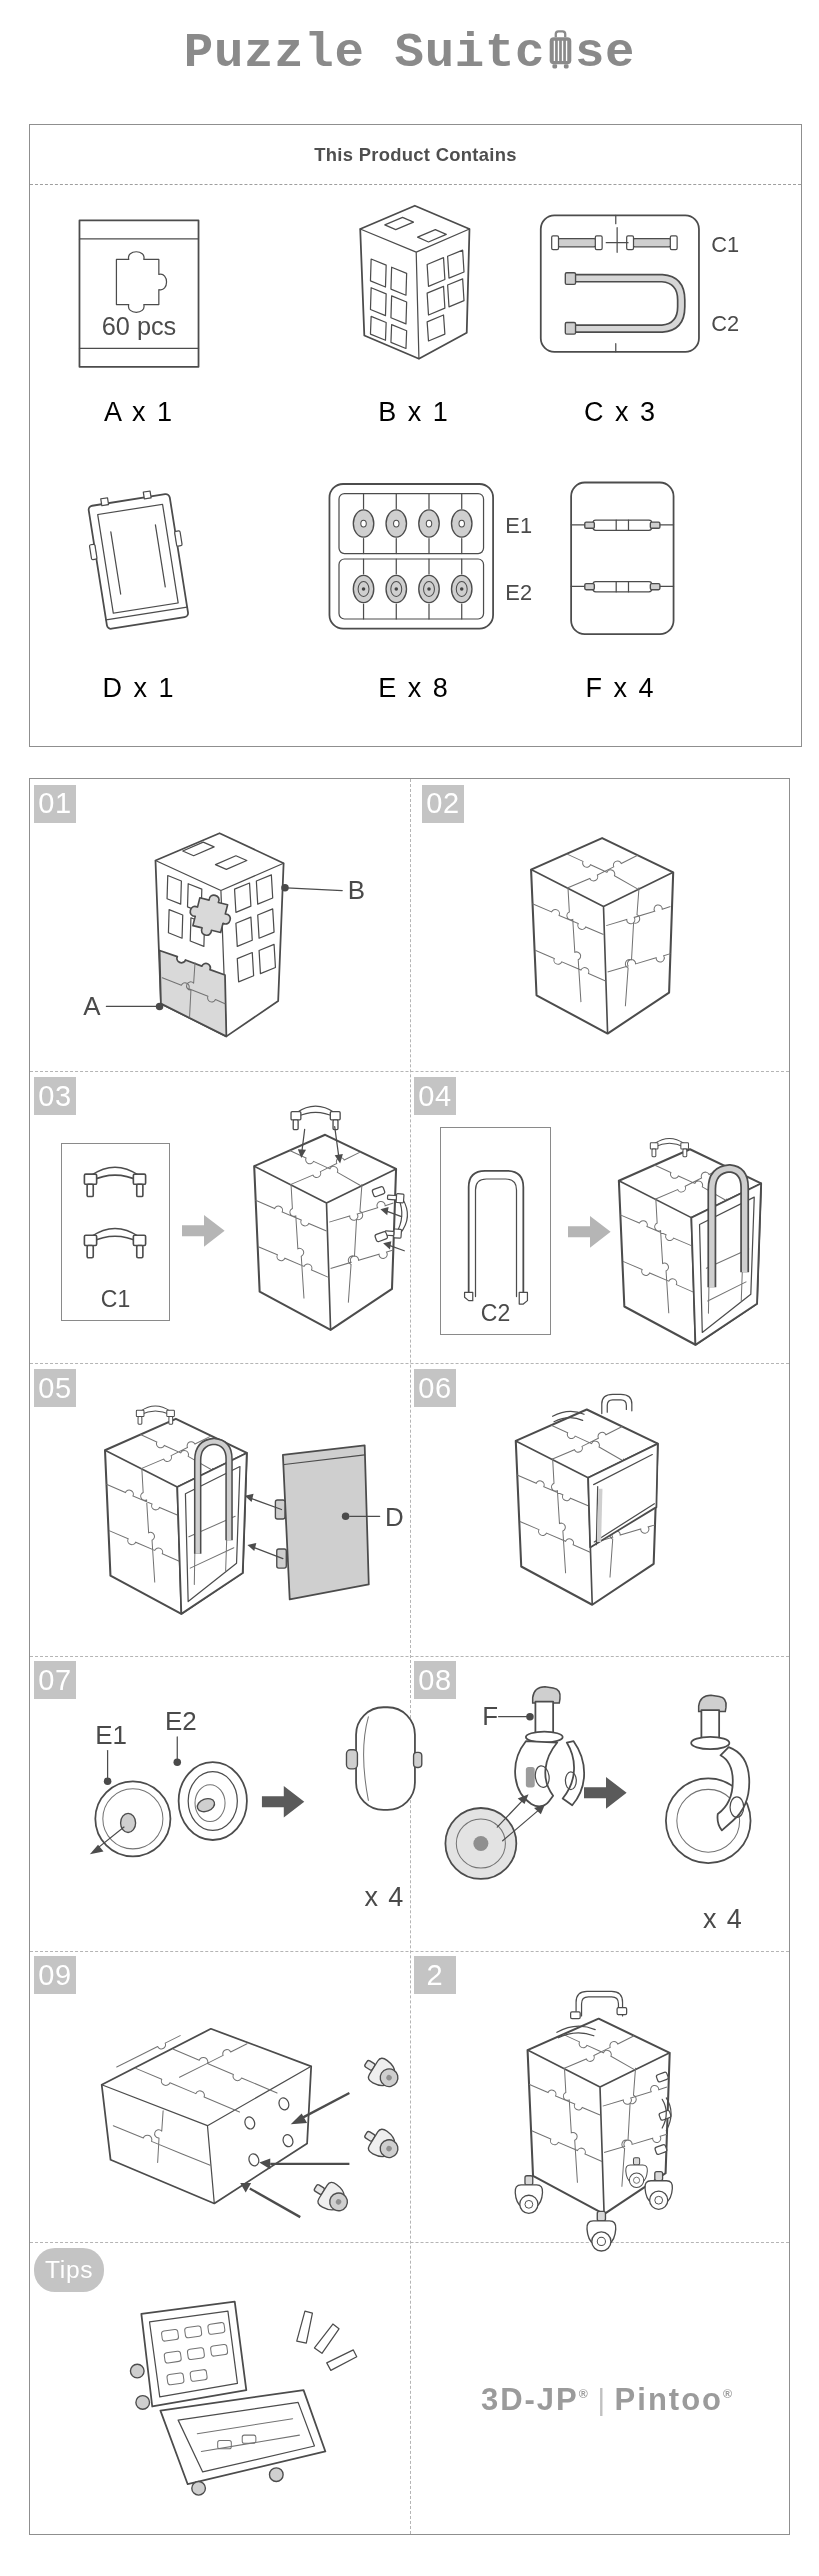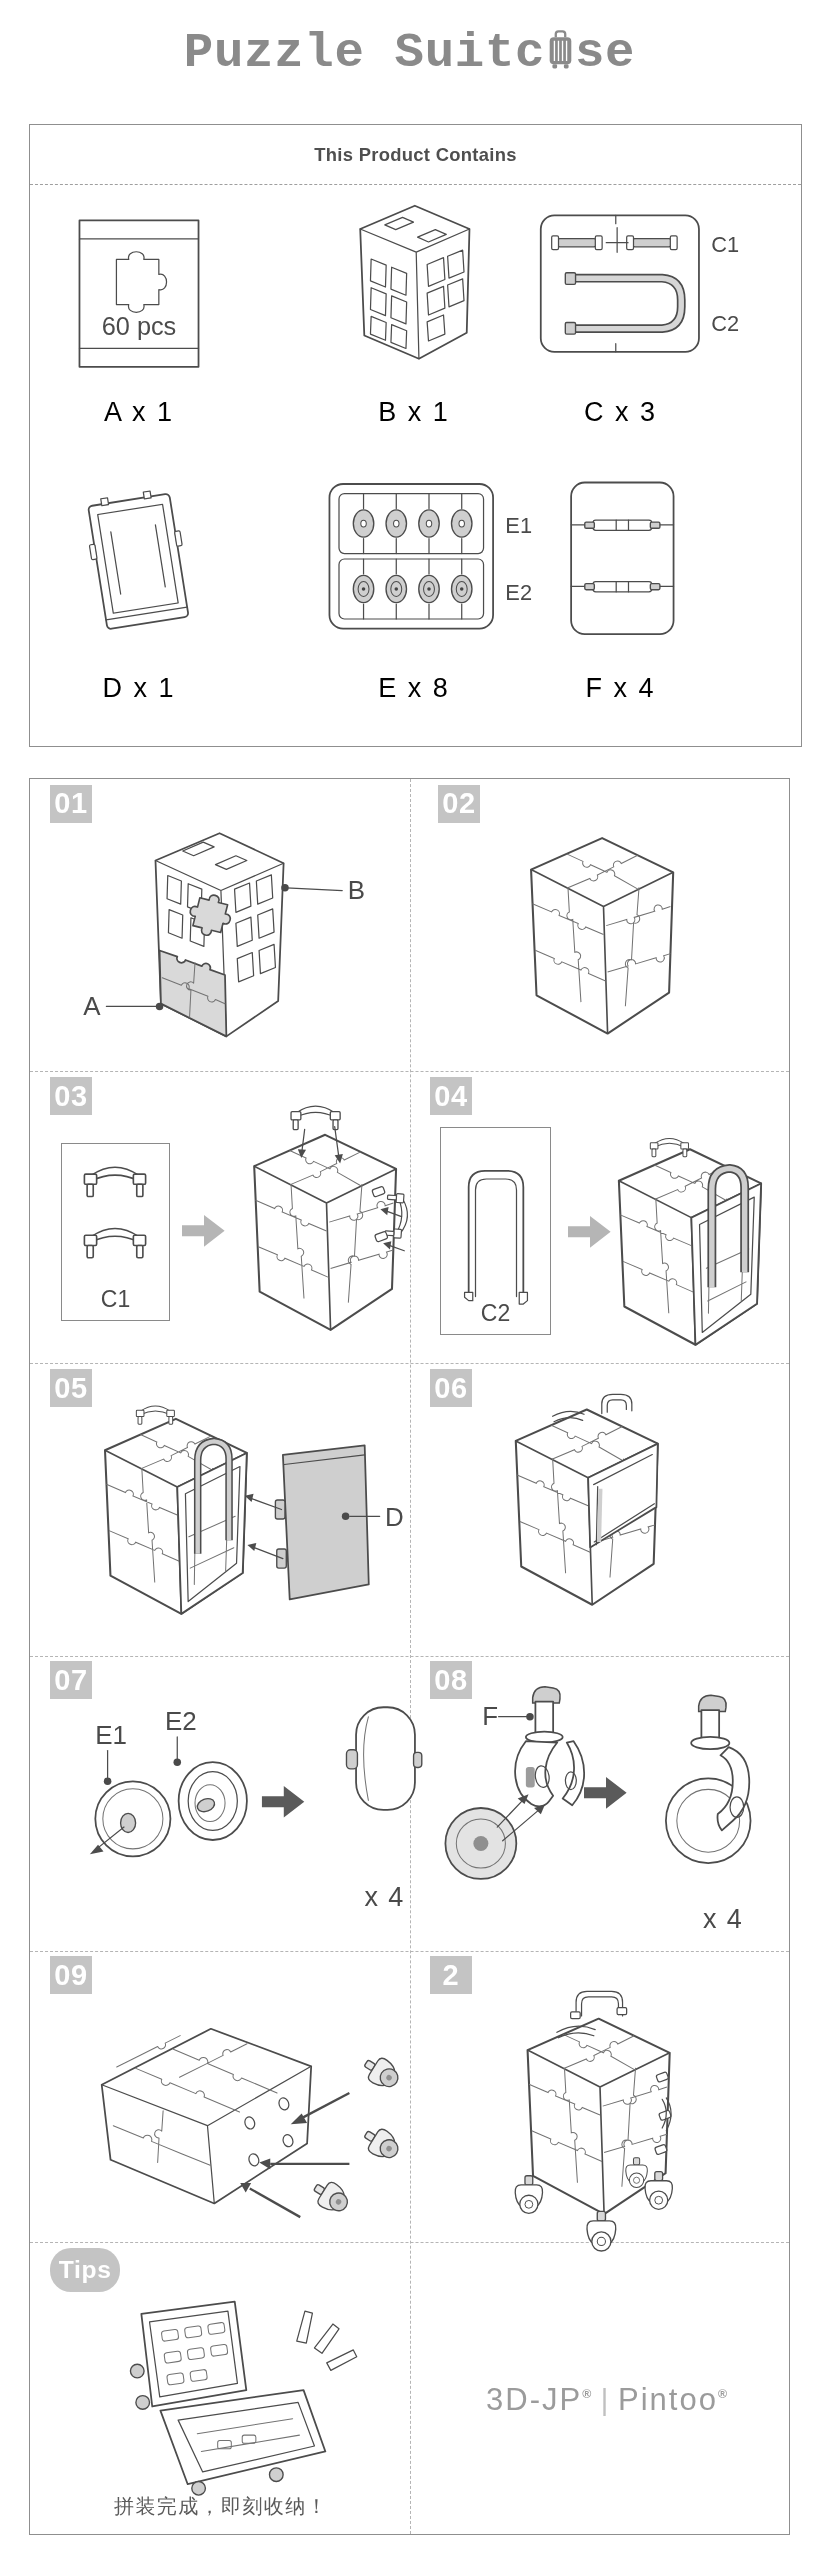--- a/index.html
+++ b/index.html
@@ -24,29 +24,29 @@
 
   .panel{border:1.4px solid #8f8f8f;background:#fff;}
   .contains-box{left:29px;top:124px;width:759px;height:621px;padding-left:12px;}
   .contains-heading{left:0;top:0;width:100%;height:60px;display:flex;align-items:center;justify-content:center;
         font-size:18.4px;font-weight:bold;color:#4f4f4f;border-bottom:1.4px dashed #9f9f9f;box-sizing:border-box;letter-spacing:0.3px;}
   .part-label{font-size:27px;color:#000000;text-align:center;letter-spacing:2px;}
 
   .steps-box{left:29px;top:778px;width:759px;height:1755px;}
   .vsep{left:380px;top:0;height:100%;border-left:1.4px dashed #b5b5b5;}
   .hsep{left:0;width:100%;border-top:1.4px dashed #b5b5b5;}
-  .badge{width:42px;height:38px;background:#c4c4c4;color:#fff;font-size:29px;font-weight:bold;
-         display:flex;align-items:center;justify-content:center;letter-spacing:0.7px;margin-left:16px;}
+  .badge{width:42px;height:38px;background:#c4c4c4;color:#fff;font-size:29px;font-weight:normal;
+         display:flex;align-items:center;justify-content:center;letter-spacing:0.7px;}
   .tips-badge{width:70px;height:44px;font-size:24.6px;border-radius:21px;}
   .pbox{border:1.4px solid #8a8a8a;background:#fff;}
   .pbox-label{position:absolute;left:0;bottom:6.8px;width:100%;text-align:center;font-size:23px;color:#4a4a4a;}
   .count{font-size:27px;color:#4a4a4a;text-align:center;letter-spacing:1.4px;}
   .tips-caption{font-size:20px;color:#5a5a5a;text-align:center;letter-spacing:1.4px;}
   .branding{text-align:center;color:#9b9b9b;}
-  .brand{font-size:31px;font-weight:normal;letter-spacing:2px;}
+  .brand{font-size:31px;font-weight:bold;letter-spacing:2px;}
   .brand-mark{font-size:12.3px;vertical-align:12.3px;font-weight:bold;}
   .brand-sep{font-size:29px;color:#c0c0c0;margin:0 9.6px;font-weight:normal;}
 </style>
 </head>
 <body>
 
 <svg width="0" height="0" style="position:absolute" aria-hidden="true">
   <defs>
     <g id="case-base">
       <path d="M24,78 L128,32 L232,82 L226,258 L136,318 L32,262 Z" fill="#fff" stroke="#4c4c4c" stroke-width="3" stroke-linejoin="round"></path>
@@ -484,19 +484,18 @@
       <rect x="216" y="214" width="20" height="12" rx="3" class="sm"></rect>
       <circle cx="152" cy="292" r="10" class="gf2"></circle>
       <circle cx="266" cy="272" r="10" class="gf2"></circle>
     </g>
     <g class="ln2f">
       <path d="M296,76 l12,-44 l11,3 l-9,44 z"></path>
       <path d="M322,86 l27,-35 l9,7 l-25,36 z"></path>
       <path d="M340,108 l39,-19 l5,10 l-38,20 z"></path>
     </g>
   </svg>
-  <div class="abs tips-caption" style="left:34px;top:1714px;width:314px">拼装完成，即刻收纳！</div>
 
   <div class="abs branding" style="left:416px;top:1603px;width:321px">
     <span class="brand">3D-JP</span><span class="brand-mark">®</span><span class="brand-sep">|</span><span class="brand">Pintoo</span><span class="brand-mark">®</span>
   </div>
 </div>
 
 
 </body></html>

